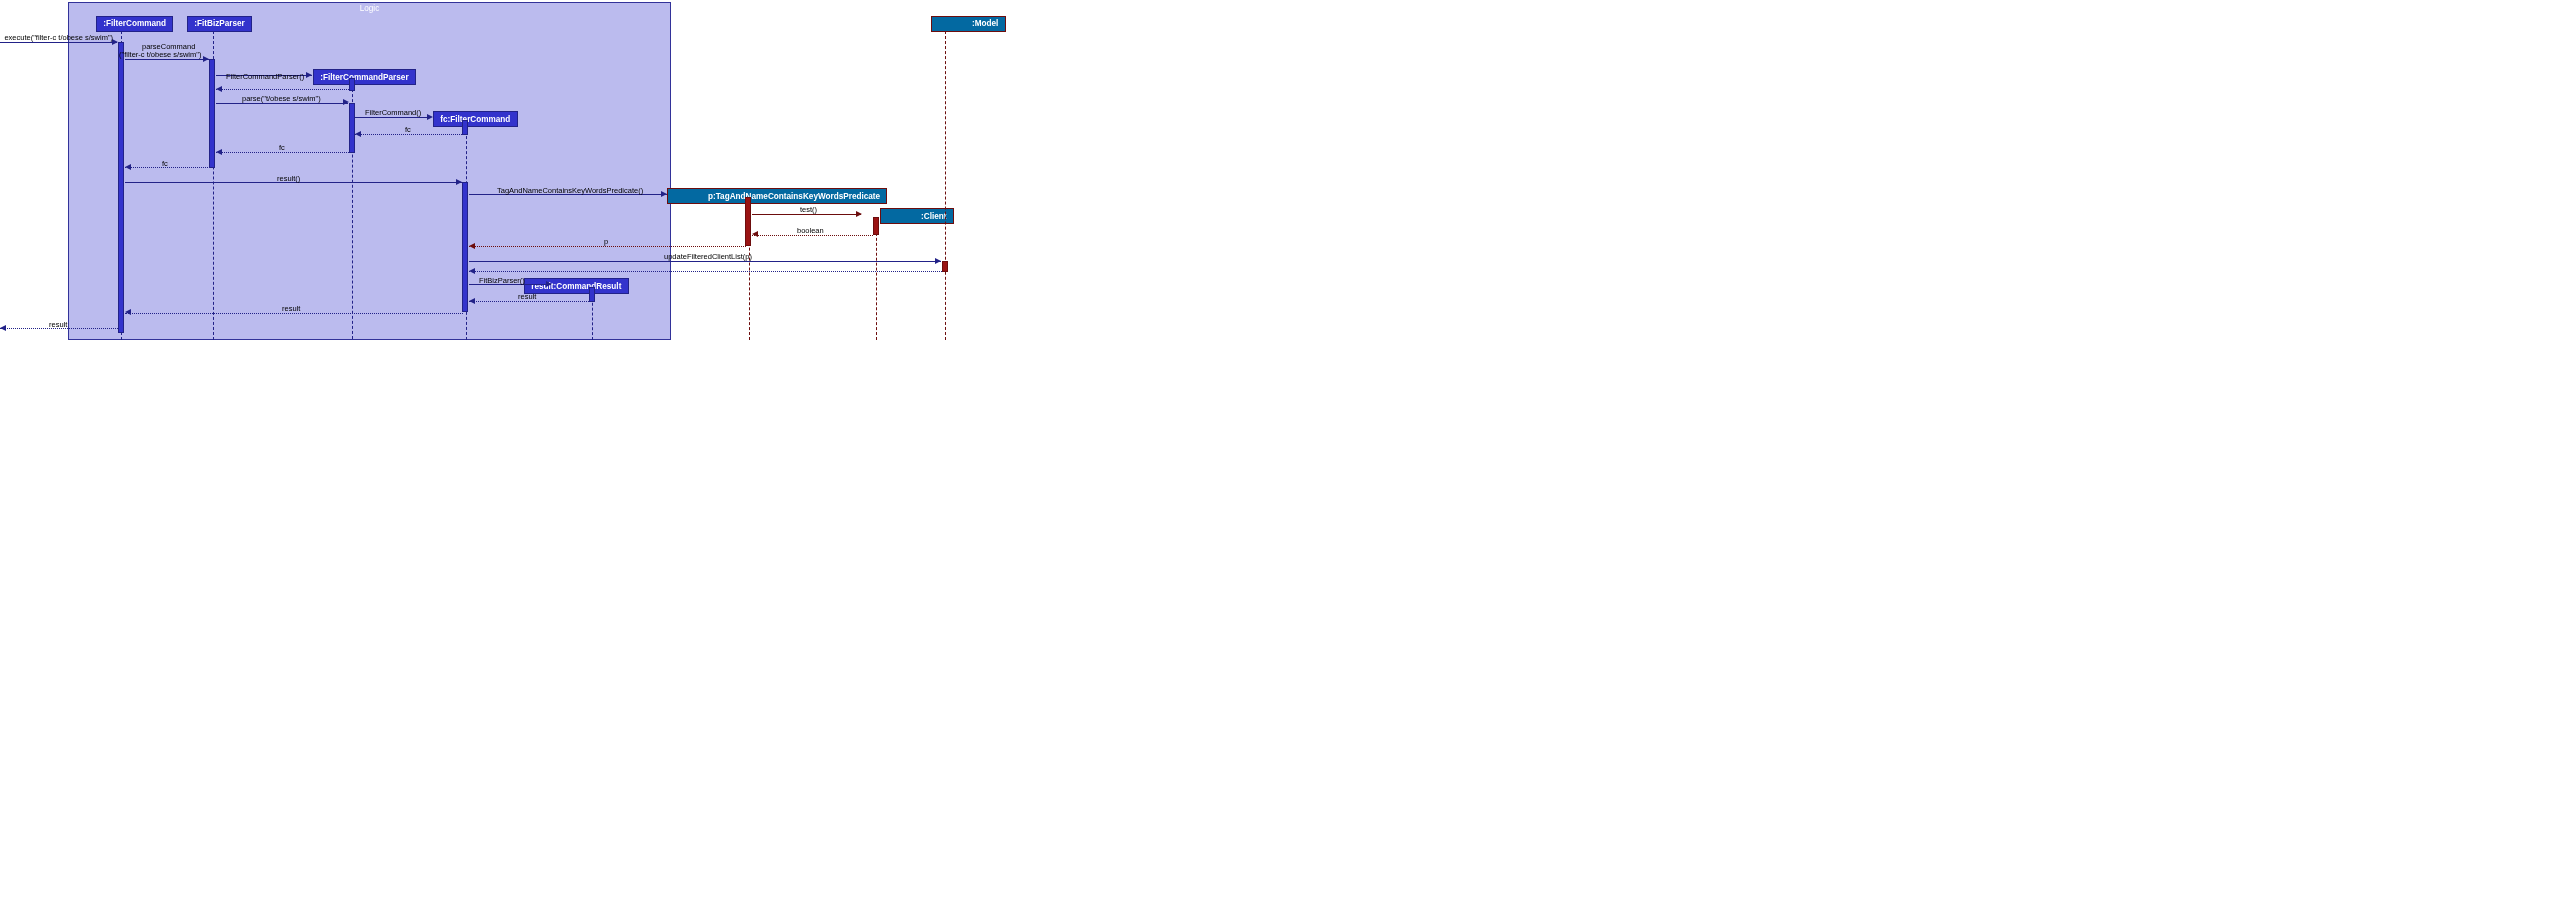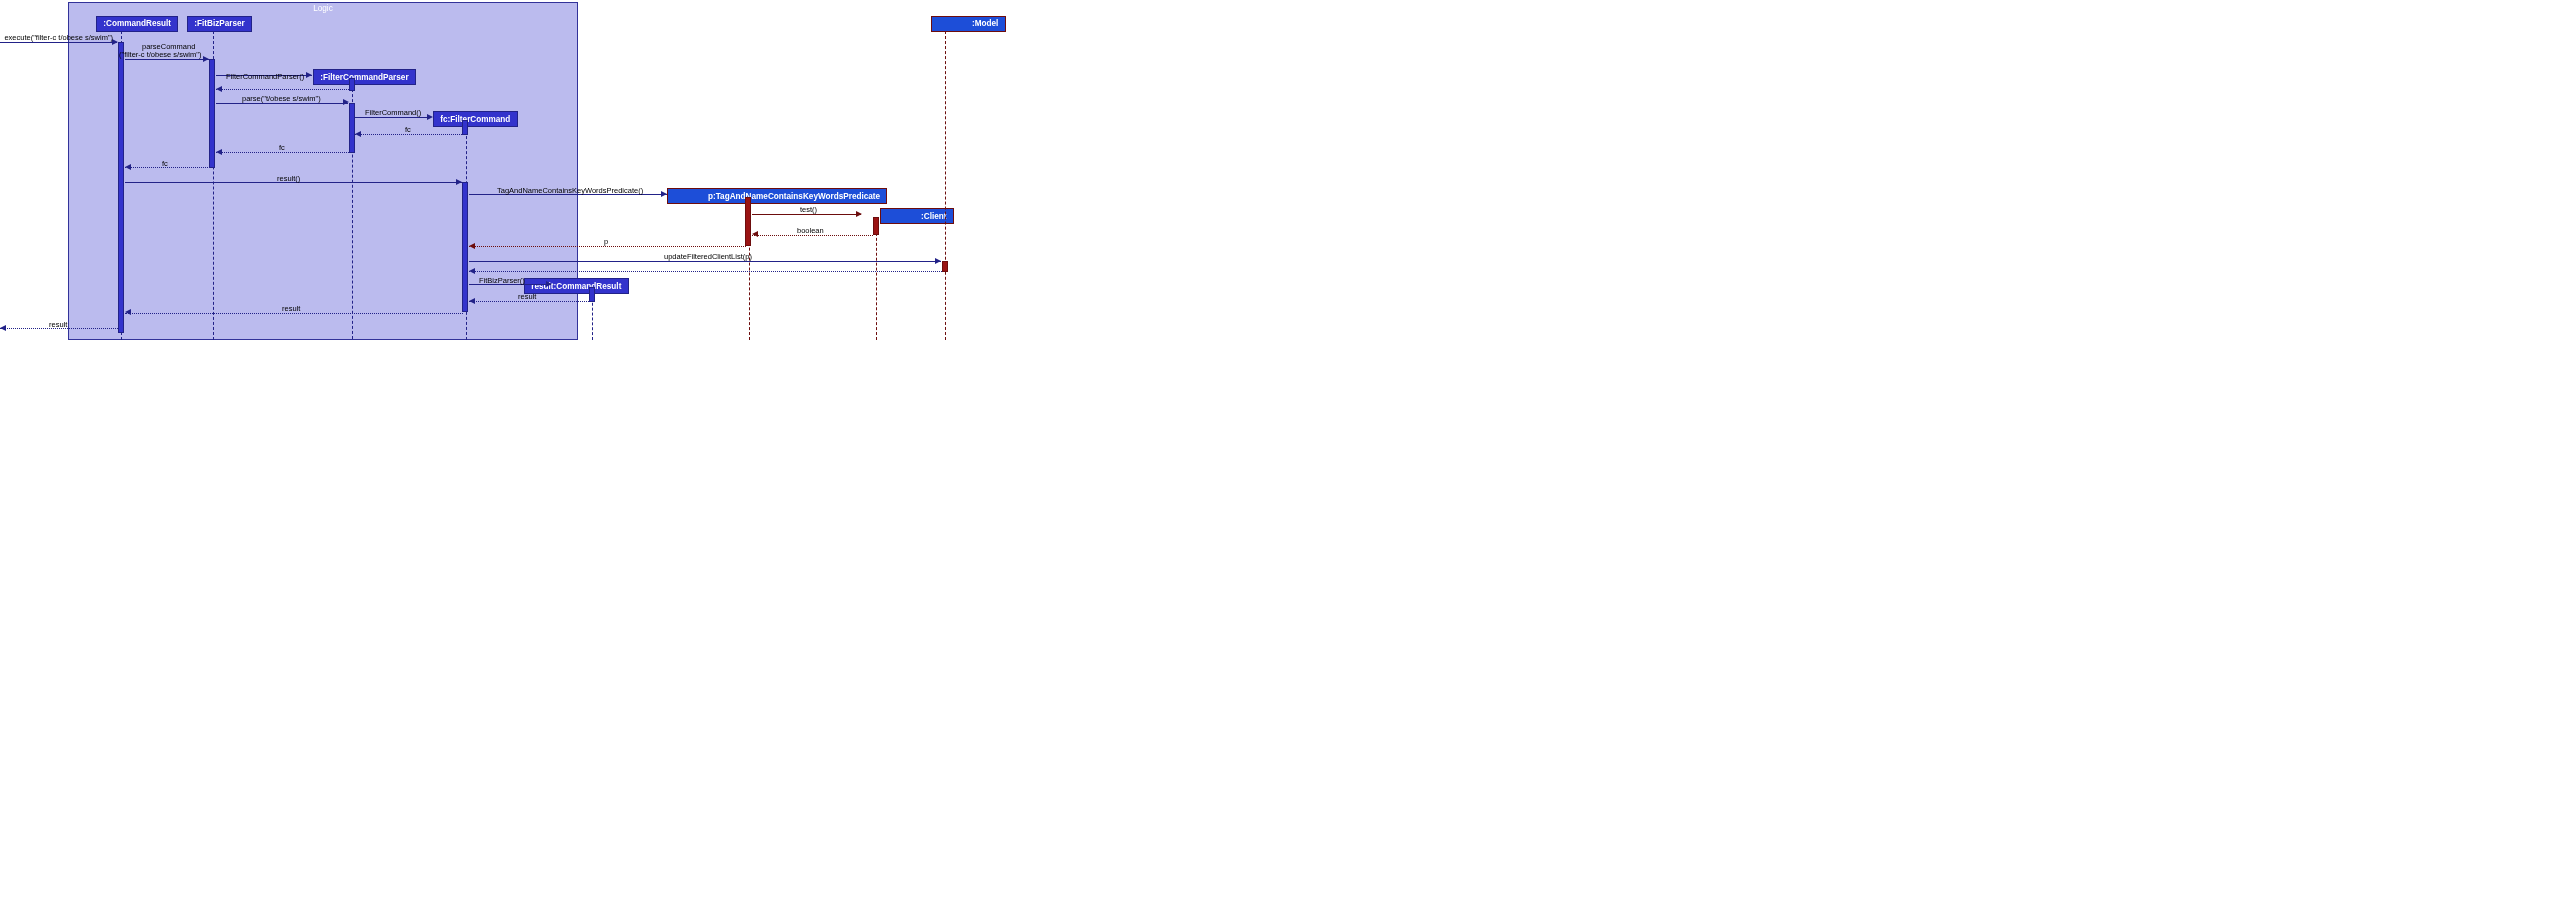--- a/index.html
+++ b/index.html
@@ -1,26 +1,26 @@
 <!DOCTYPE html>
 <html style="font-size:10px"><head>
 <meta charset="utf-8">
 <style>
 * { margin:0; padding:0; box-sizing:border-box; }
 body { background:#fff; font-family:sans-serif; font-size:8.2px; }
 .diagram { position:relative; width:2576px; height:905px; }
 .frame { position:absolute; border:0.6px solid; }
-.frame-logic { left:68px; top:1.9px; width:510px; height:338px; background:#bbbbee; border-color:#323299; }
+.frame-logic { left:68px; top:1.9px; width:603px; height:338px; background:#bbbbee; border-color:#323299; }
 .frame-model { left:647px; top:1.9px; width:313px; height:338px; background:#f77676; border-color:#921919; }
 .frame-title { text-align:center; font-weight:normal; padding:1.3px 0; }
 .frame-logic .frame-title { color:#fff; }
 .frame-model .frame-title { color:#000; }
 .participant { position:absolute; padding:2.5px 6.3px; text-align:center; font-weight:bold; color:#fff; white-space:nowrap; }
 .p-logic { background:#3333cc; border:0.9px solid #222288; }
-.p-model { background:#1d4ed8; border:0.9px solid #6d0d0d;padding-left:40px; }
+.p-model { background:#0369a1; border:0.9px solid #6d0d0d;padding-left:40px; }
 .lifeline { position:absolute; width:0; border-left:0.9px dashed; }
 .ll-logic { border-color:#222288; }
 .ll-model { border-color:#6d0d0d; }
 .activation { position:absolute; width:6.3px; }
 .act-logic { background:#3333cc; border:0.6px solid #222288; }
 .act-model { background:#9a1313; border:0.6px solid #6d0d0d; }
 .msg-line { position:absolute; height:0; }
 .solid-blue { border-top:0.9px solid #222288; }
 .solid-red  { border-top:0.9px solid #6d0d0d; }
 .dash-blue  { border-top:0.9px dotted #222288; }
@@ -36,21 +36,21 @@
 </style>
 </head>
 <body>
 
 <div class="diagram">
 
   <div class="frame frame-logic">
     <div class="frame-title">Logic</div>
   </div>
 
-  <div class="participant p-logic" style="left:96px; top:15.7px;">:CommandResult</div>
+  <div class="participant p-logic" style="left:96px; top:15.7px;">:FilterCommand</div>
   <div class="participant p-logic" style="left:187px; top:15.7px;">:FitBizParser</div>
   <div class="participant p-logic" style="left:313px; top:69px;">:FilterCommandParser</div>
   <div class="participant p-logic" style="left:433px; top:111px;">fc:FilterCommand</div>
   <div class="participant p-model" style="left:667px; top:188px;">p:TagAndNameContainsKeyWordsPredicate</div>
   <div class="participant p-model" style="left:862px; top:208px;margin-left:18px;">:Client</div>
   <div class="participant p-logic" style="left:524px; top:278px;">result:CommandResult</div>
   <div class="participant p-model" style="left:931px; top:15.7px;">:Model</div>
 
   <div class="lifeline ll-logic" style="left:121px; top:31px; height:309px;"></div>
   <div class="lifeline ll-logic" style="left:213px; top:31px; height:309px;"></div>

